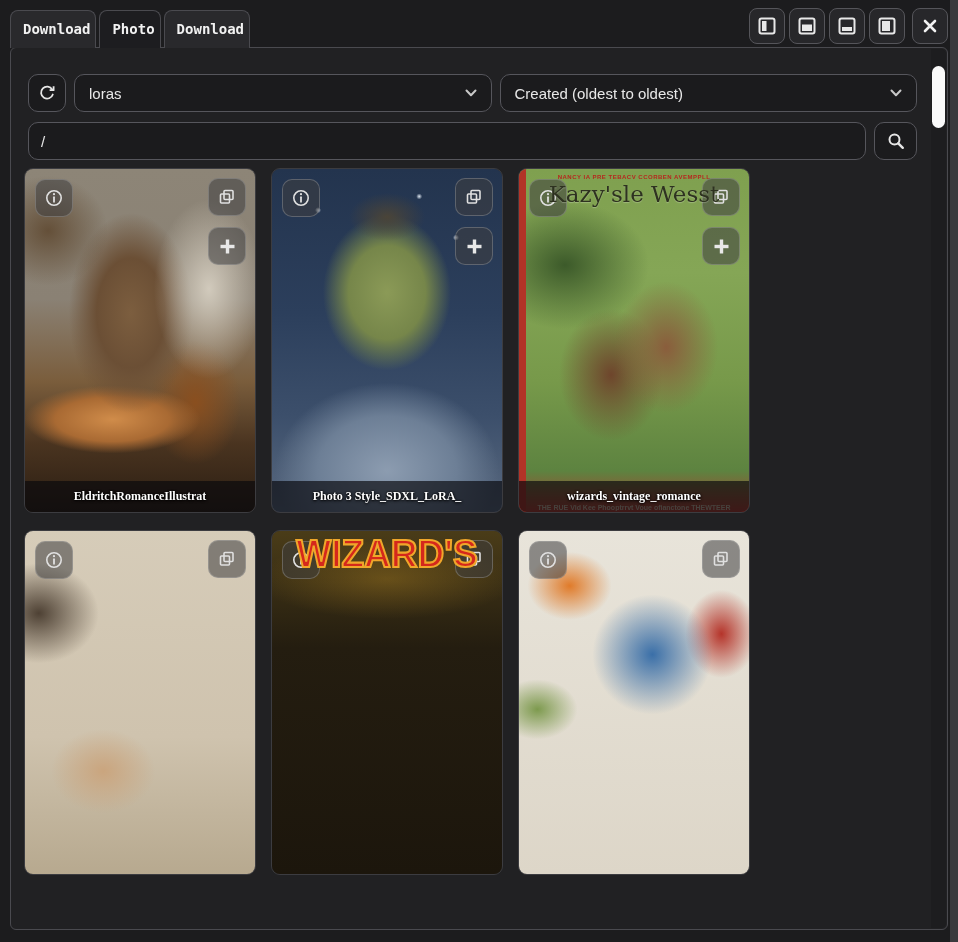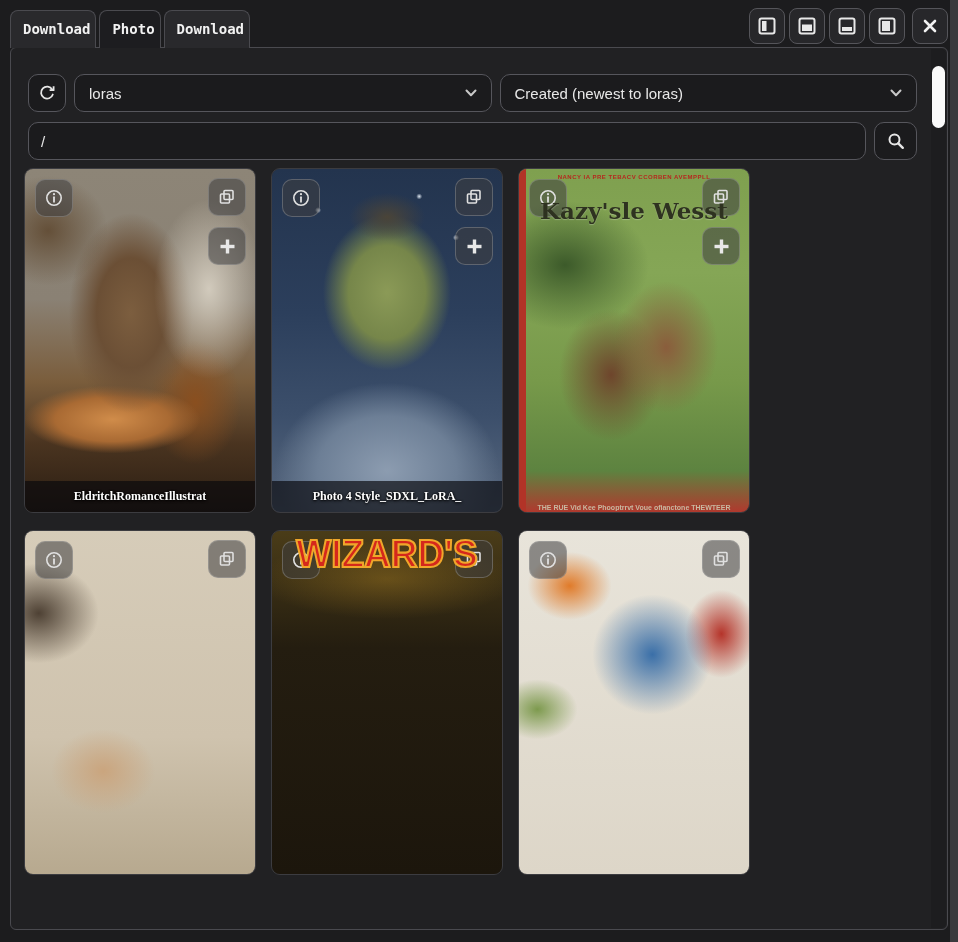--- a/index.html
+++ b/index.html
@@ -163,22 +163,22 @@
     radial-gradient(ellipse 36px 44px at 88% 30%, #b5342a 0%, rgba(181,52,42,0) 100%),
     radial-gradient(ellipse 40px 30px at 8% 52%, #7d9a4e 0%, rgba(125,154,78,0) 100%),
     linear-gradient(180deg, #e8e4da 0%, #ddd6c8 100%); }
   
   .cover-top-small {
     position: absolute; top: 5px; left: 10px; right: 10px; z-index: 1;
     font-size: 6px; font-weight: bold; color: #b5281e; text-align: center;
     letter-spacing: 0.5px; white-space: nowrap; overflow: hidden;
   }
   .cover-title {
-    position: absolute; top: 28px; left: 0; right: 0; z-index: 1;
-    font-family: "DejaVu Serif", serif; font-size: 23px; font-weight: bold;
+    position: absolute; top: 12px; left: 0; right: 0; z-index: 1;
+    font-family: "DejaVu Serif", serif; font-size: 23px; font-weight: normal;
     color: #2e3220; text-align: center; text-shadow: 0 1px 1px rgba(255,255,255,0.25);
     white-space: nowrap;
   }
   .cover-bottom-small {
     position: absolute; bottom: 1px; left: 4px; right: 4px; z-index: 1;
     font-size: 7px; font-weight: bold; color: #c8b8a0; text-align: center;
     white-space: nowrap; overflow: hidden;
   }
   .wizard-title {
     position: absolute; top: 2px; left: 0; right: 0; z-index: 1;
@@ -240,21 +240,21 @@
           <path d="M16.6 3.2v4h-4" stroke="#e6e6e6" stroke-width="1.8" fill="none" stroke-linejoin="round"></path>
         </svg>
     </div>
     <div class="select">
       <span>loras</span>
       <svg width="12" height="8" viewBox="0 0 12 8">
           <path d="M1.5 1.5 L6 6.2 L10.5 1.5" stroke="#c8c8c8" stroke-width="2" fill="none" stroke-linecap="round" stroke-linejoin="round"></path>
         </svg>
     </div>
     <div class="select">
-      <span>Created (newest to loras)</span>
+      <span>Created (oldest to oldest)</span>
       <svg width="12" height="8" viewBox="0 0 12 8">
           <path d="M1.5 1.5 L6 6.2 L10.5 1.5" stroke="#c8c8c8" stroke-width="2" fill="none" stroke-linecap="round" stroke-linejoin="round"></path>
         </svg>
     </div>
   </div>
 
   <div class="toolbar-row second">
     <input class="text-input" type="text" value="/" style="">
     <div class="tool-btn search-btn">
       <svg width="20" height="20" viewBox="0 0 20 20">
@@ -306,21 +306,21 @@
             <rect x="7" y="3.5" width="9" height="9" rx="1" stroke="#e0e0e0" stroke-width="1.6" fill="none"></rect>
             <rect x="3.5" y="7" width="9" height="9" rx="1" stroke="#e0e0e0" stroke-width="1.6" fill="none"></rect>
           </svg>
       </div>
       <div class="ov-btn ov-plus">
         <svg width="19" height="19" viewBox="0 0 19 19">
             <rect x="7.8" y="2.5" width="3.4" height="14" fill="#e8e8e8"></rect>
             <rect x="2.5" y="7.8" width="14" height="3.4" fill="#e8e8e8"></rect>
           </svg>
       </div>
-      <div class="caption">Photo 4 Style_SDXL_LoRA_</div>
+      <div class="caption">Photo 3 Style_SDXL_LoRA_</div>
     </div>
 
 
     <div class="card">
       <div class="card-img img-6">
         <div class="cover-top-small">NANCY IA PRE TEBACV CCORBEN AVEMPPLL</div>
         <div class="cover-title">Kazy'sle Wesst</div>
         <div class="cover-bottom-small">THE RUE Vid Kee Phooptrrvt Voue ofianctone THEWTEER</div>
       </div>
       <div class="ov-btn ov-info">
@@ -335,20 +335,21 @@
             <rect x="7" y="3.5" width="9" height="9" rx="1" stroke="#e0e0e0" stroke-width="1.6" fill="none"></rect>
             <rect x="3.5" y="7" width="9" height="9" rx="1" stroke="#e0e0e0" stroke-width="1.6" fill="none"></rect>
           </svg>
       </div>
       <div class="ov-btn ov-plus">
         <svg width="19" height="19" viewBox="0 0 19 19">
             <rect x="7.8" y="2.5" width="3.4" height="14" fill="#e8e8e8"></rect>
             <rect x="2.5" y="7.8" width="14" height="3.4" fill="#e8e8e8"></rect>
           </svg>
       </div>
+      <div class="caption">wizards_vintage_romance</div>
     </div>
 
     <div class="card">
       <div class="card-img img-7"></div>
       <div class="ov-btn ov-info">
         <svg width="20" height="20" viewBox="0 0 20 20">
             <circle cx="10" cy="10" r="7.2" stroke="#e0e0e0" stroke-width="1.6" fill="none"></circle>
             <path d="M10 9.2 V13.8" stroke="#e0e0e0" stroke-width="1.8" stroke-linecap="round"></path>
             <circle cx="10" cy="6.2" r="1.1" fill="#e0e0e0"></circle>
           </svg>

